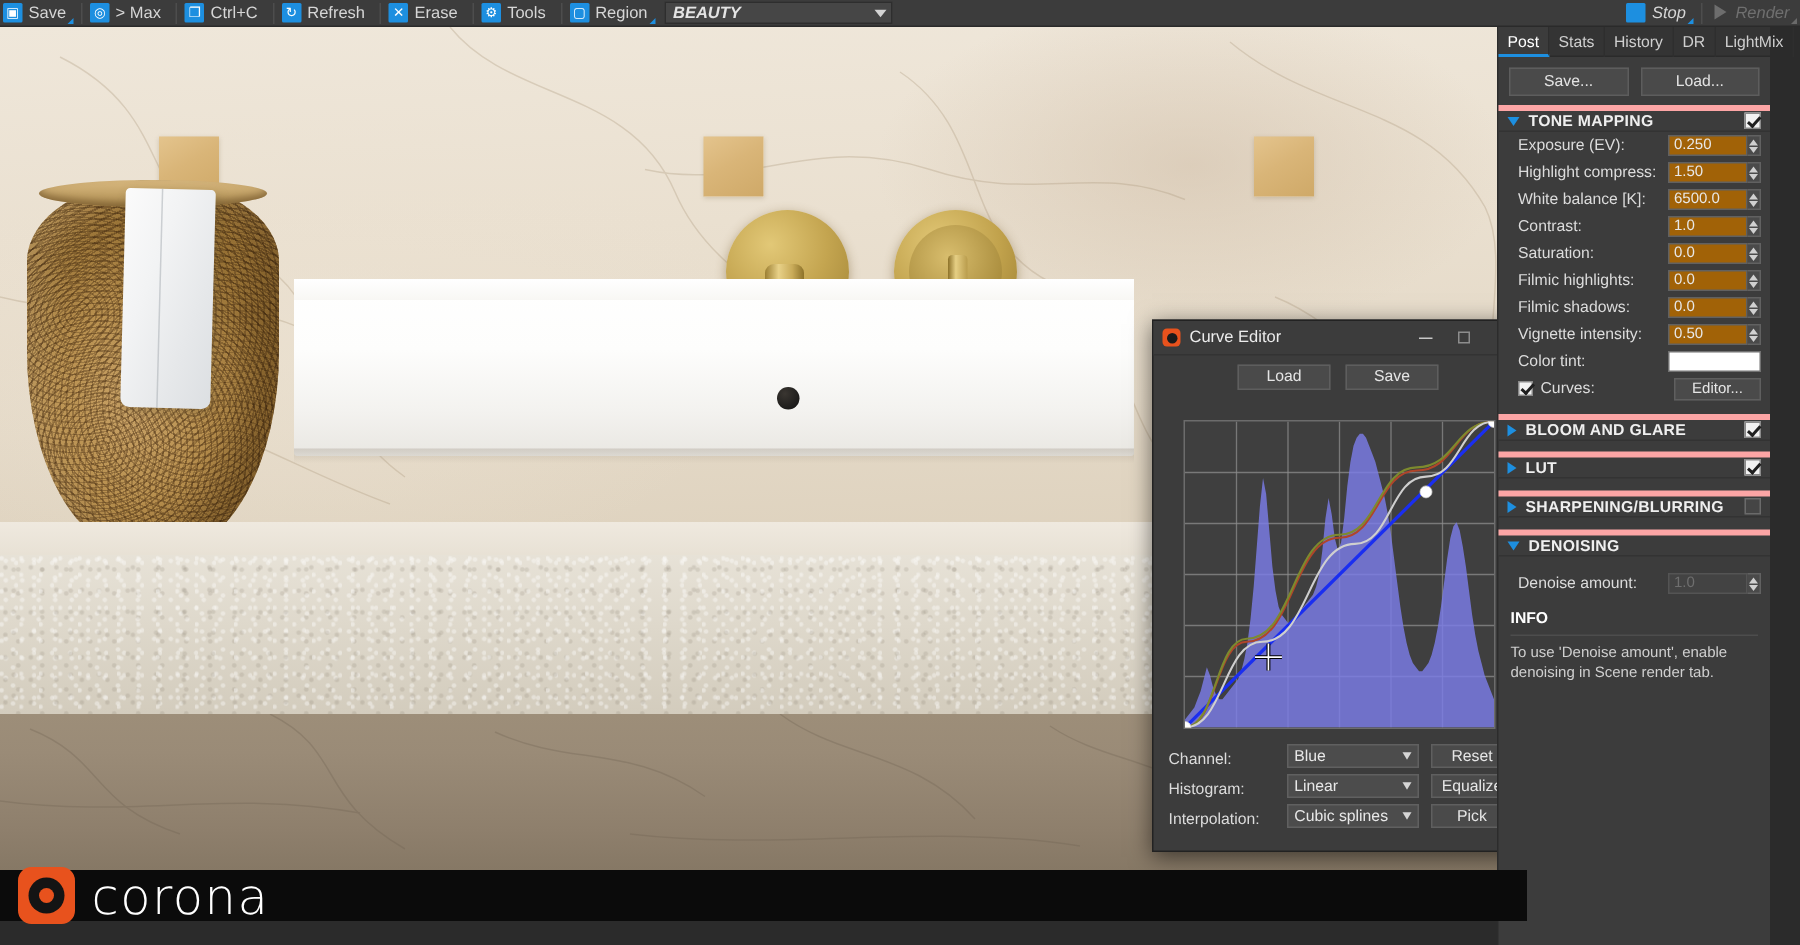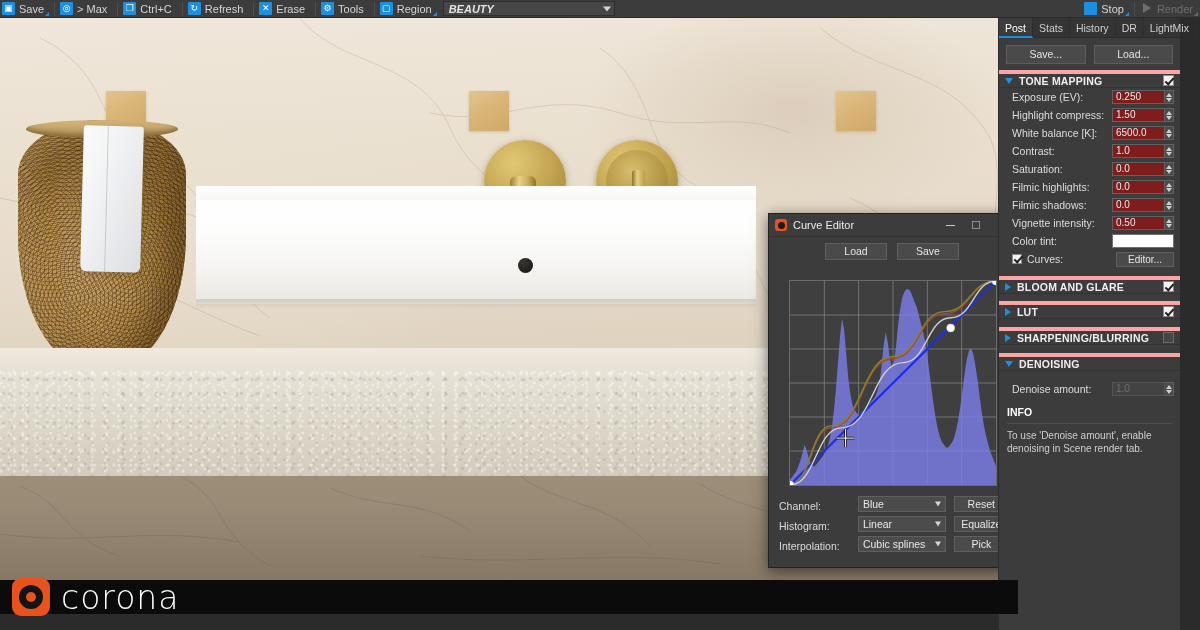--- a/index.html
+++ b/index.html
@@ -32,35 +32,35 @@
   .tb-lbl { color: #d6d6d6; font-size: 11px; white-space: nowrap; }
   .tb-corner {
     position: absolute; right: 1px; bottom: 1px;
     width: 0; height: 0;
     border-left: 4px solid transparent;
     border-bottom: 4px solid #1d8fe0;
   }
   .tb-sep { width: 1px; height: 14px; background: #4d4d4d; margin: 0 3px; }
 
   .beauty-combo {
-    width: 172px; height: 15px; margin-left: 4px;
+    width: 152px; height: 15px; margin-left: 4px;
     background: #464646; border: 1px solid #2e2e2e;
     display: flex; align-items: center; position: relative;
   }
   .beauty-combo .val {
     color: #e4e4e4; font-size: 11px; font-style: italic; font-weight: bold;
     padding-left: 5px;
   }
   .combo-arrow {
     position: absolute; right: 3px; top: 50%; transform: translateY(-50%);
     width: 0; height: 0;
     border-left: 4px solid transparent; border-right: 4px solid transparent;
     border-top: 5px solid #d4d4d4;
   }
-  .tb-right { margin-left: auto; display: flex; align-items: center; }
+  .tb-right { margin-left: auto; display: flex; align-items: center; font-style: italic; }
   .tb-btn.disabled .tb-lbl { color: #6f6f6f; }
   .tb-ico.stop { background:#1d8fe0; }
   .tb-ico.play {
     background: transparent; position: relative;
   }
   .tb-ico.play::after {
     content: ""; position: absolute; left: 3px; top: 1px;
     width: 0; height: 0;
     border-top: 5px solid transparent; border-bottom: 5px solid transparent;
     border-left: 8px solid #6d6d6d;
@@ -257,21 +257,21 @@
 
   .field {
     display: flex; align-items: center; height: 18px; padding: 0 6px 0 13px;
   }
   .fld-lbl { color: #dcdcdc; font-size: 10.5px; }
   .spin {
     margin-left: auto; display: flex; align-items: stretch;
     width: 62px; height: 14px;
   }
   .spin .inp {
-    flex: 1; background: #7f1d1d; border: 1px solid #616161; color: #e8e8e8;
+    flex: 1; background: #a16207; border: 1px solid #616161; color: #e8e8e8;
     font-size: 10px; padding-left: 3px; line-height: 12px;
   }
   .spin .arrows {
     width: 9px; background: #4a4a4a; border: 1px solid #616161; border-left: none;
     display: flex; flex-direction: column; justify-content: center; align-items: center;
   }
   .spin .arrows i { display: block; width: 0; height: 0; }
   .spin .arrows i.up {
     border-left: 3px solid transparent; border-right: 3px solid transparent;
     border-bottom: 4px solid #d0d0d0; margin-bottom: 1px;

